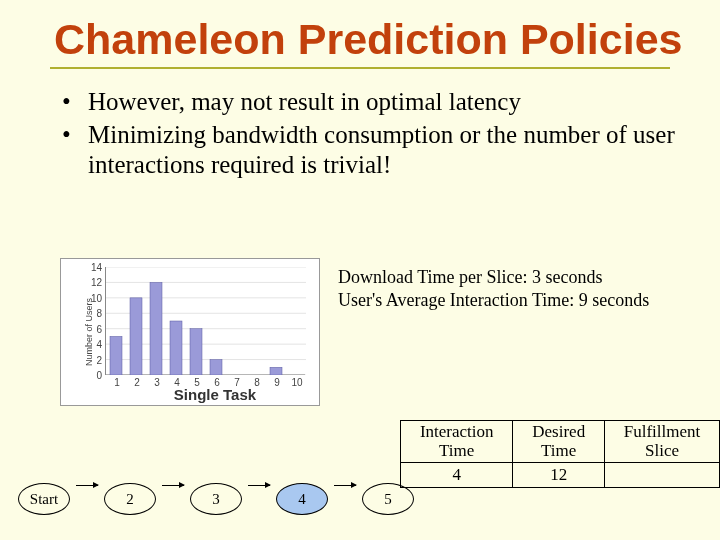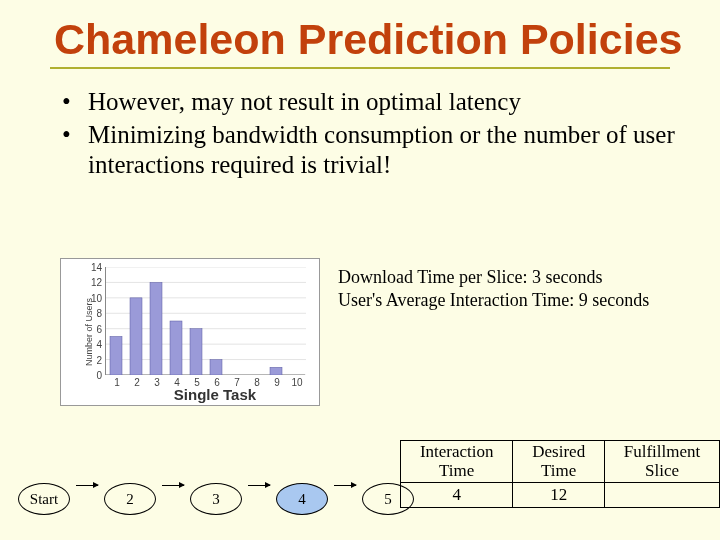--- a/index.html
+++ b/index.html
@@ -93,21 +93,20 @@
   .params .gap { height: 14px; }
 
   .table-wrap {
     position: absolute;
     top: 420px;
     left: 400px;
   }
   table.timing {
     border-collapse: collapse;
     font-size: 17px;
-    margin-top: 20px;
   }
   table.timing th, table.timing td {
     border: 1px solid #000;
     padding: 2px 12px;
     text-align: center;
     font-weight: normal;
   }
   table.timing th { line-height: 1.1; }
 
   .flow {

